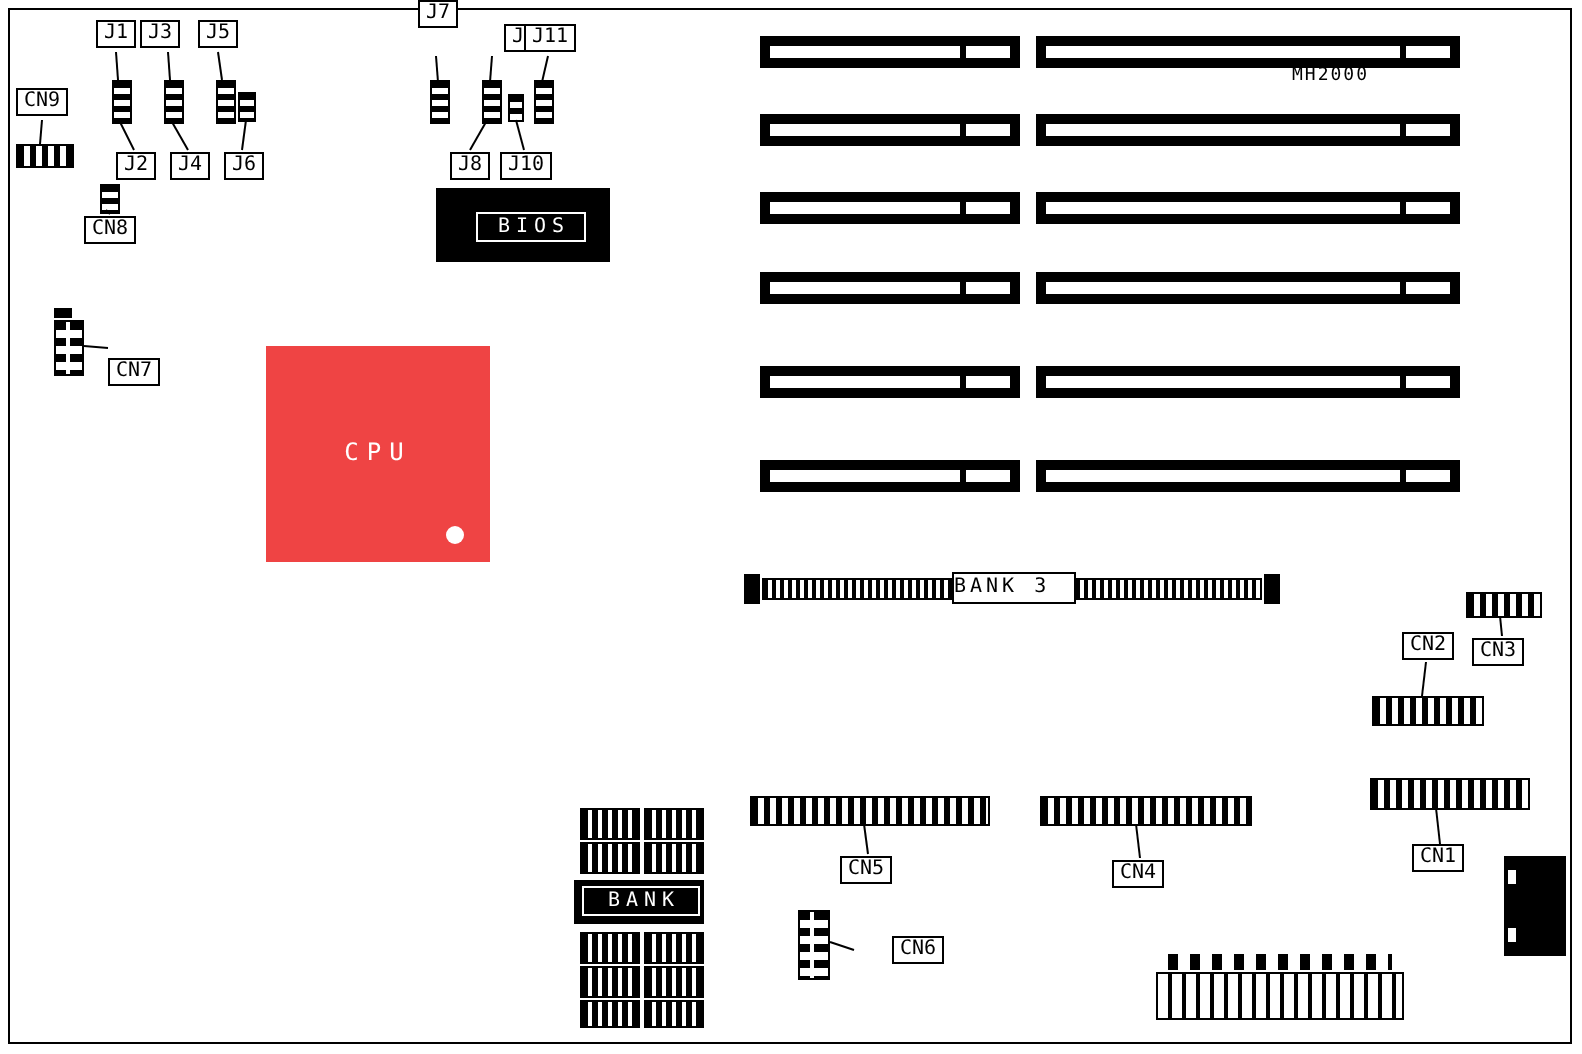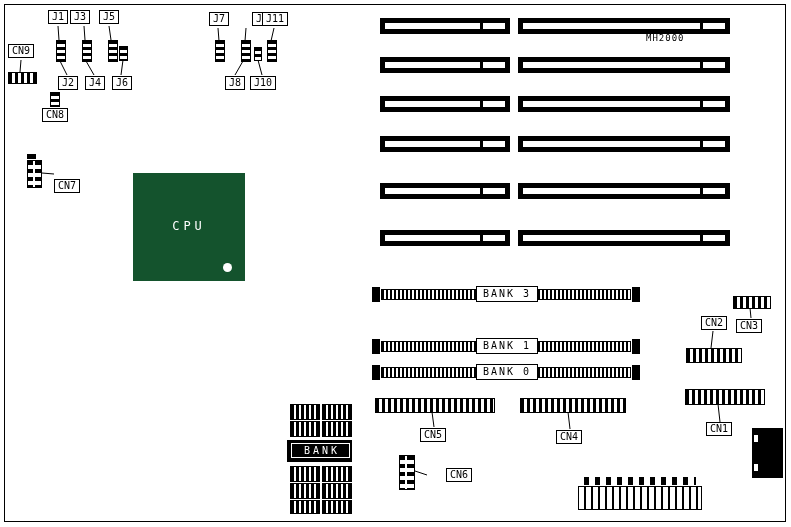--- a/index.html
+++ b/index.html
@@ -21,24 +21,24 @@
        line-height:13px;letter-spacing:3px;padding:0 1px 0 4px;text-align:center;z-index:4}
   .slot{position:absolute;height:16px;background:#000}
   .slot i{position:absolute;left:5px;right:5px;top:5px;height:6px;background:#fff;display:block}
   .slot i::after{content:"";position:absolute;right:22px;top:0;width:3px;height:6px;background:#000}
   .bank{position:absolute;left:372px;width:268px;height:15px}
   .bclip{position:absolute;top:0;width:8px;height:15px;background:#000}
   .bclip.l{left:0}.bclip.r{right:0}
   .bbar{position:absolute;left:9px;right:9px;top:2px;height:9px;border:1px solid #000;
        background:repeating-linear-gradient(90deg,#000 0 2px,#fff 2px 4px)}
   .blbl{position:absolute;left:104px;top:-1px;width:60px;height:14px;background:#fff;
-       border:1px solid #000;font-size:10px;line-height:14px;letter-spacing:2px;text-align:center;z-index:5}
+       border:1px solid #000;font-size:10px;line-height:14px;letter-spacing:2px;z-index:5}
   .chip{position:absolute;width:28px;height:14px;border:1px solid #000;
        background:repeating-linear-gradient(90deg,#000 0 3px,#fff 3px 5px)}
-  .cpu{position:absolute;left:133px;top:173px;width:112px;height:108px;background:#14532d}
+  .cpu{position:absolute;left:133px;top:173px;width:112px;height:108px;background:#ef4444}
   .cpu-txt{position:absolute;left:0;right:0;top:46px;text-align:center;color:#fff;
        font-size:12px;letter-spacing:4px}
   .cpu-dot{position:absolute;right:13px;bottom:9px;width:9px;height:9px;border-radius:50%;background:#fff}
   .model{position:absolute;left:646px;top:33px;font-size:9px;letter-spacing:1px}
   .kbd{position:absolute;left:752px;top:428px;width:31px;height:50px;background:#000}
   .kbd::before{content:"";position:absolute;left:2px;top:7px;width:4px;height:7px;background:#fff}
   .kbd::after{content:"";position:absolute;left:2px;top:36px;width:4px;height:7px;background:#fff}
   .pins{position:absolute;left:584px;top:477px;width:112px;height:8px;
        background:repeating-linear-gradient(90deg,#000 0 5px,rgba(0,0,0,0) 5px 11px)}
   .pbody{position:absolute;left:578px;top:486px;width:122px;height:22px;border:1px solid #000;
@@ -84,30 +84,33 @@
   <div class="jmp" style="left:108px;top:40px;width:8px;height:20px"></div>
   <div class="jmp" style="left:119px;top:46px;width:7px;height:13px"></div>
   <div class="lbl" style="left:58px;top:76px">J2</div>
   <div class="lbl" style="left:85px;top:76px">J4</div>
   <div class="lbl" style="left:112px;top:76px">J6</div>
   <div class="lbl" style="left:8px;top:44px">CN9</div>
   <div class="connh" style="left:8px;top:72px;width:27px;height:10px"></div>
   <div class="jmp" style="left:50px;top:92px;width:8px;height:13px"></div>
   <div class="lbl" style="left:42px;top:108px">CN8</div>
 
-  <div class="lbl" style="left:209px;top:12px">J7</div>
+  <div class="lbl" style="left:209px;top:0">J7</div>
   <div class="lbl" style="left:252px;top:12px">J9</div>
   <div class="lbl" style="left:262px;top:12px">J11</div>
   <div class="jmp" style="left:215px;top:40px;width:8px;height:20px"></div>
   <div class="jmp" style="left:241px;top:40px;width:8px;height:20px"></div>
   <div class="jmp" style="left:267px;top:40px;width:8px;height:20px"></div>
   <div class="jmp" style="left:254px;top:47px;width:6px;height:12px"></div>
   <div class="lbl" style="left:225px;top:76px">J8</div>
   <div class="lbl" style="left:250px;top:76px">J10</div>
 
+  <div class="blk" style="left:218px;top:94px;width:87px;height:37px">
+    <div class="chiplbl" style="left:20px;top:12px;width:48px">BIOS</div>
+  </div>
 
   <div class="blk" style="left:27px;top:154px;width:9px;height:5px"></div>
   <div class="connv" style="left:27px;top:160px;width:13px;height:26px"></div>
   <div class="lbl" style="left:54px;top:179px">CN7</div>
 
   <div class="cpu">
     <div class="cpu-txt">CPU</div>
     <div class="cpu-dot"></div>
   </div>
 
@@ -148,32 +151,20 @@
       <i></i>
     </div>
   <div class="model">MH2000</div>
 
   <div class="bank" style="top:287px">
     <div class="bclip l"></div>
       <div class="bbar"></div>
       <div class="bclip r"></div>
     <div class="blbl">BANK 3</div>
   </div>
-  <div class="bank" style="top:339px">
-    <div class="bclip l"></div>
-      <div class="bbar"></div>
-      <div class="bclip r"></div>
-    <div class="blbl">BANK 1</div>
-  </div>
-  <div class="bank" style="top:365px">
-    <div class="bclip l"></div>
-      <div class="bbar"></div>
-      <div class="bclip r"></div>
-    <div class="blbl">BANK 0</div>
-  </div>
 
   <div class="connh" style="left:733px;top:296px;width:36px;height:11px"></div>
   <div class="lbl" style="left:701px;top:316px">CN2</div>
   <div class="lbl" style="left:736px;top:319px">CN3</div>
   <div class="connh" style="left:686px;top:348px;width:54px;height:13px"></div>
 
   <div class="connh" style="left:375px;top:398px;width:118px;height:13px"></div>
   <div class="lbl" style="left:420px;top:428px">CN5</div>
   <div class="connh" style="left:520px;top:398px;width:104px;height:13px"></div>
   <div class="lbl" style="left:556px;top:430px">CN4</div>

